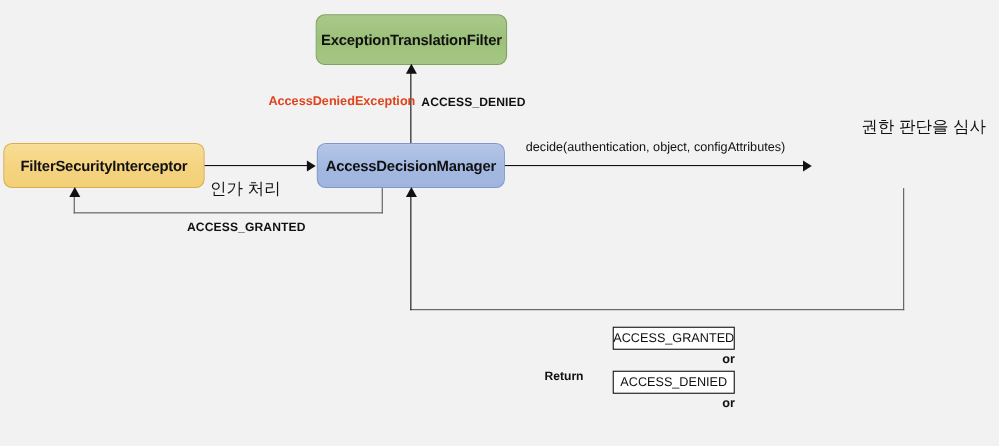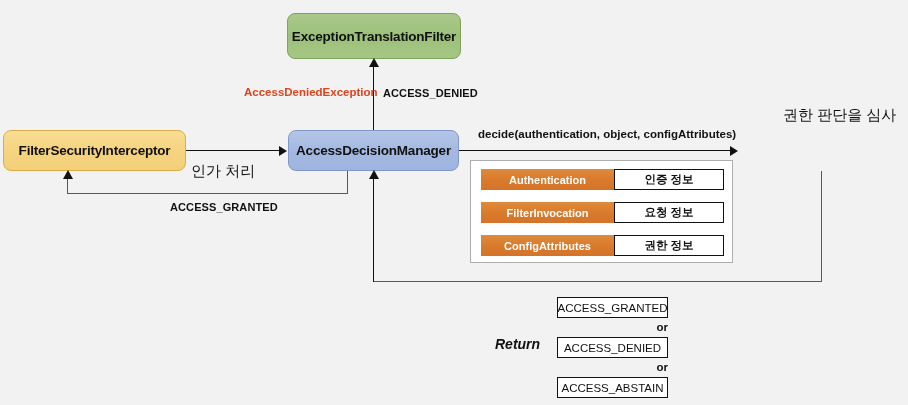--- a/index.html
+++ b/index.html
@@ -58,21 +58,21 @@
     position:absolute;width:0;height:0;
     border-left:5px solid transparent;border-right:5px solid transparent;
     border-bottom:9px solid #111;
   }
 
   .elabel{
     position:absolute;font-size:11px;color:#111;white-space:nowrap;
   }
   .elabel.bold{font-weight:bold;font-size:11px;letter-spacing:0.1px;}
   .elabel.red{color:#e0431c;font-weight:bold;font-size:11.5px;}
-  .elabel.plain{font-size:11.5px;font-weight:bold;}
+  .elabel.plain{font-size:11.5px;font-weight:normal;}
   .elabel.kor{font-size:15px;font-weight:normal;}
 
   
   #params{
     position:absolute;left:470px;top:160px;width:263px;height:103px;
     background:#ffffff;border:1px solid #aeaeae;box-sizing:border-box;
   }
   .prow{
     position:absolute;left:10px;width:243px;height:21px;display:flex;
   }
@@ -84,21 +84,21 @@
   }
   .prow .v{
     width:110px;height:21px;box-sizing:border-box;
     background:#fff;border:1.5px solid #111;
     color:#111;font-weight:bold;font-size:11.5px;
     display:flex;align-items:center;justify-content:center;
   }
 
   
   #return-label{
-    position:absolute;left:495px;top:336px;font-weight:bold;font-size:14px;color:#111;font-style:italic;
+    position:absolute;left:495px;top:336px;font-weight:bold;font-size:11px;color:#111;
   }
   .retbox{
     position:absolute;left:557px;width:111px;height:21px;box-sizing:border-box;
     background:#fff;border:1.5px solid #111;
     display:flex;align-items:center;justify-content:center;
     font-size:11.5px;color:#111;
   }
   .orlabel{
     position:absolute;left:557px;width:111px;text-align:right;
     font-weight:bold;font-size:11.5px;color:#111;
@@ -140,36 +140,21 @@
   <div class="hline" style="left:459px;top:150px;width:272px;"></div>
   <div class="arrow-r" style="left:730px;top:145.5px;"></div>
   <div class="elabel plain" style="left:478px;top:128px;">decide(authentication, object, configAttributes)</div>
   <div class="elabel kor" style="left:783px;top:106px;">권한 판단을 심사</div>
 
   <div class="vline grey" style="left:821px;top:171px;height:111px;"></div>
   <div class="hline grey" style="left:373px;top:281px;width:449px;"></div>
   <div class="vline" style="left:373px;top:179px;height:103px;"></div>
   <div class="arrow-u" style="left:368.5px;top:170px;"></div>
 
-  <div id="params">
-    <div class="prow" style="top:8px;">
-      <div class="k">Authentication</div>
-      <div class="v">인증 정보</div>
-    </div>
-    <div class="prow" style="top:41px;">
-      <div class="k">FilterInvocation</div>
-      <div class="v">요청 정보</div>
-    </div>
-    <div class="prow" style="top:74px;">
-      <div class="k">ConfigAttributes</div>
-      <div class="v">권한 정보</div>
-    </div>
-  </div>
 
   <div id="return-label">Return</div>
 
   <div class="retbox" style="top:297px;">ACCESS_GRANTED</div>
   <div class="orlabel" style="top:321px;">or</div>
   <div class="retbox" style="top:337px;">ACCESS_DENIED</div>
   <div class="orlabel" style="top:361px;">or</div>
-  <div class="retbox" style="top:377px;">ACCESS_ABSTAIN</div>
 
 </div>
 
 </body></html>

